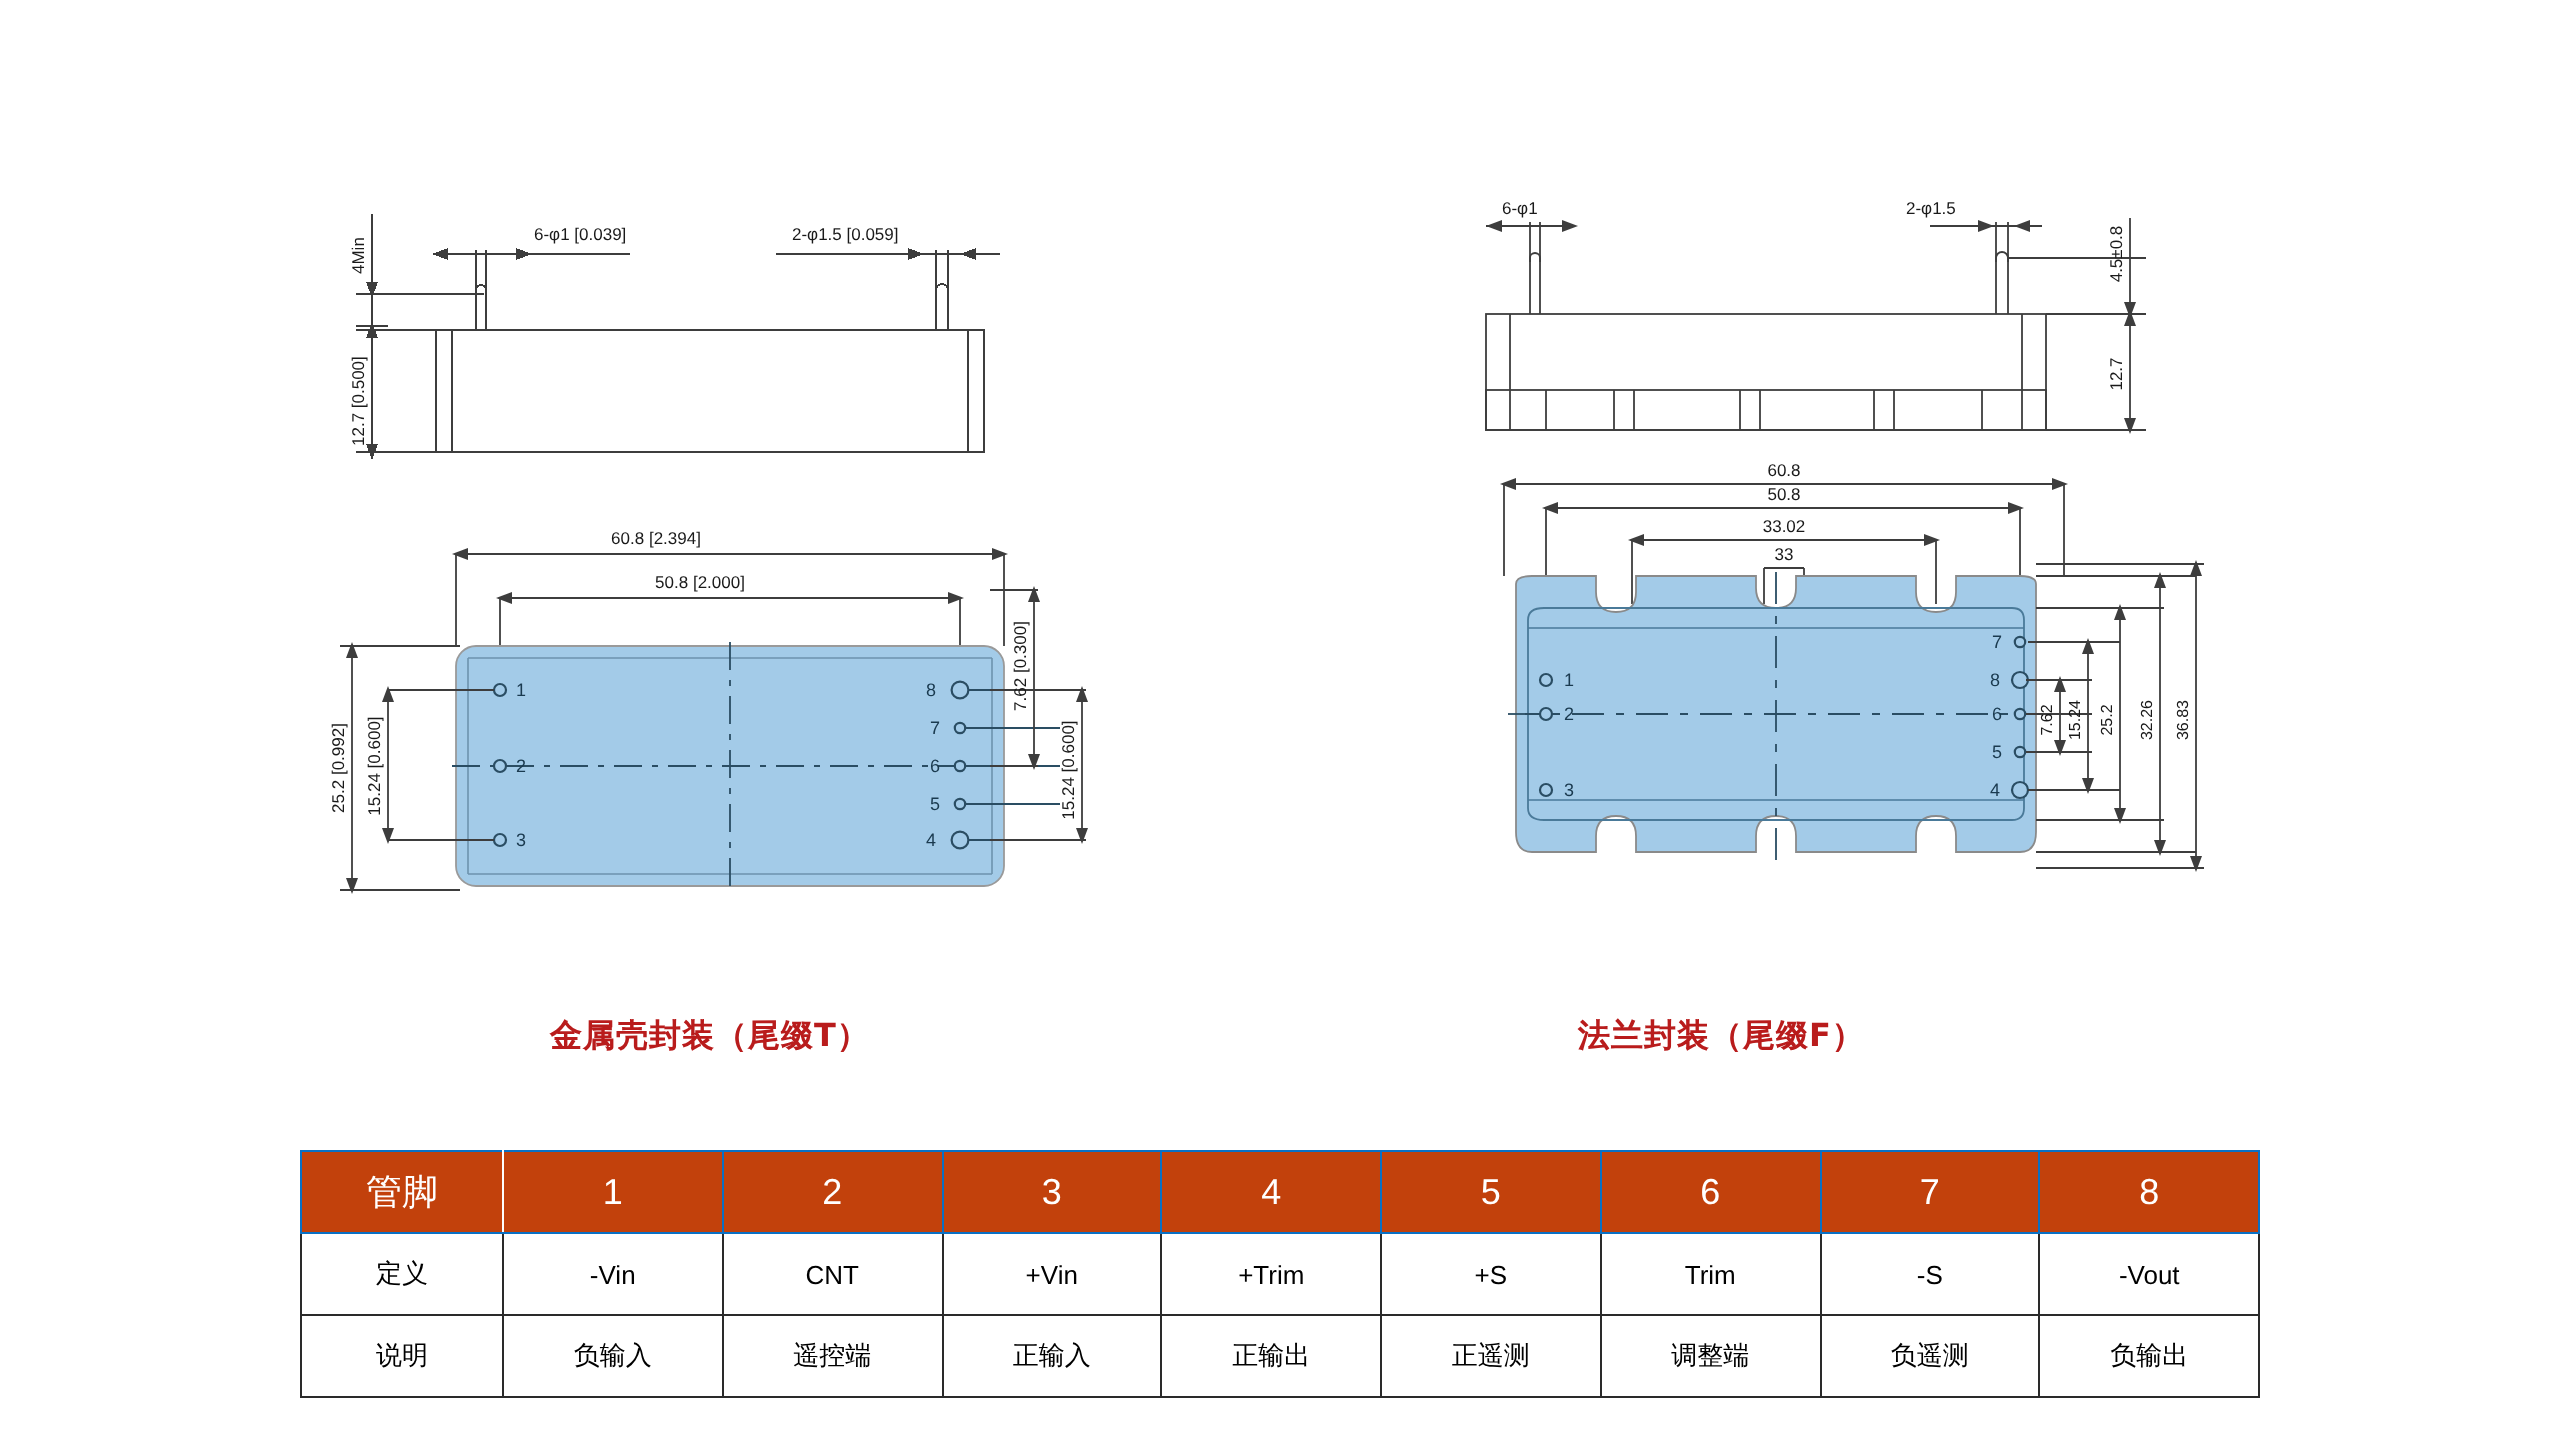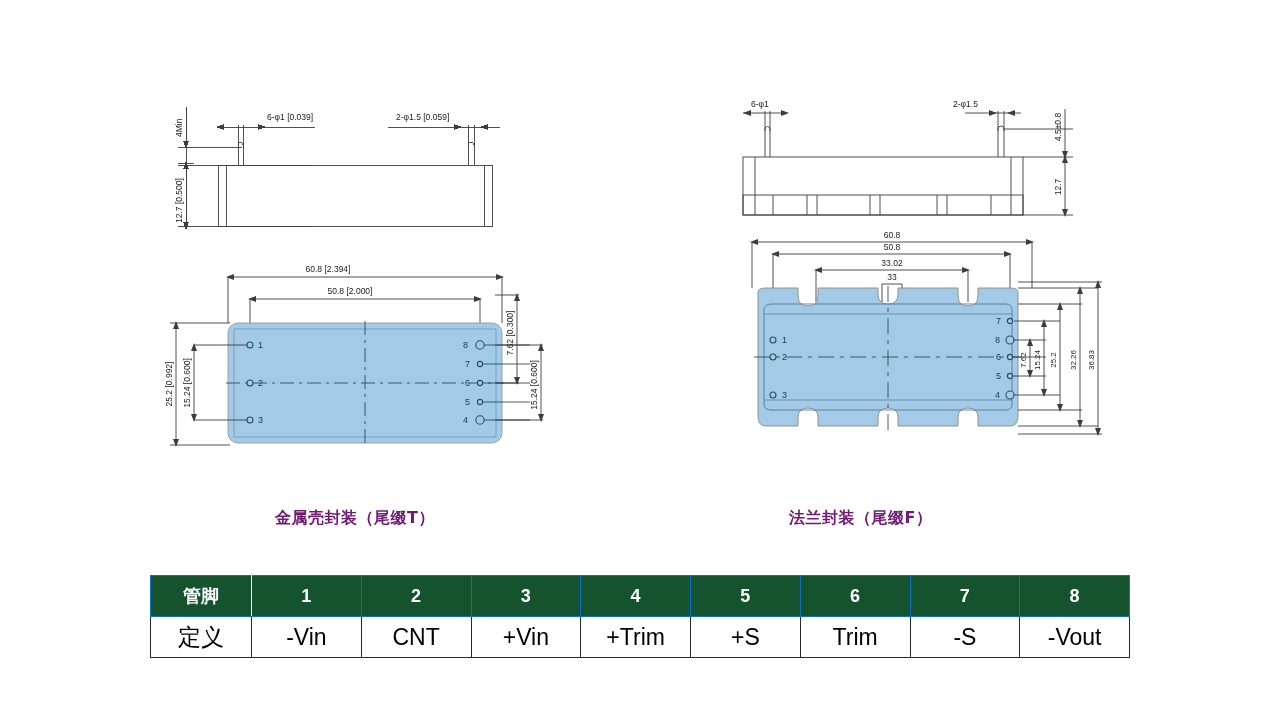--- a/index.html
+++ b/index.html
@@ -12,43 +12,43 @@
     position:relative;
   }
   .stage{position:absolute;left:0;top:0;width:1280px;height:720px;}
   .dwg{position:absolute;}
   .caption{
     position:absolute;
     font-size:16px;
     font-weight:bold;
     letter-spacing:.5px;
     white-space:nowrap;
-    color:#701a75;
+    color:#b91c1c;
   }
   
   .pin-table{
     position:absolute;
     left:150px;top:575px;
     width:980px;
     border-collapse:collapse;
     table-layout:fixed;
   }
   .pin-table td,.pin-table th{
     border:1px solid #2a2a2a;
     text-align:center;
     vertical-align:middle;
     height:40px;
-    font-size:23px;
+    font-size:13px;
     font-weight:normal;
     padding:0;
   }
   .pin-table thead th{
-    background:#14532d;
+    background:#c2410c;
     color:#ffffff;
-    font-weight:bold;
+    font-weight:normal;
     font-size:18px;
     border:1px solid #0a70c4;
   }
   .pin-table thead th.hdr-label{
     border-right:1px solid #ffffff;
   }
   .pin-table .row-label{width:100px;}
   .cn{font-family:"DejaVu Sans","Liberation Sans",sans-serif;}
 </style>
 </head>
@@ -372,16 +372,27 @@
         <td class="row-label cn">定义</td>
         <td>-Vin</td>
         <td>CNT</td>
         <td>+Vin</td>
         <td>+Trim</td>
         <td>+S</td>
         <td>Trim</td>
         <td>-S</td>
         <td>-Vout</td>
       </tr>
+      <tr>
+        <td class="row-label cn">说明</td>
+        <td class="cn">负输入</td>
+        <td class="cn">遥控端</td>
+        <td class="cn">正输入</td>
+        <td class="cn">正输出</td>
+        <td class="cn">正遥测</td>
+        <td class="cn">调整端</td>
+        <td class="cn">负遥测</td>
+        <td class="cn">负输出</td>
+      </tr>
     </tbody>
   </table>
 
 </div>
 
 </body></html>

